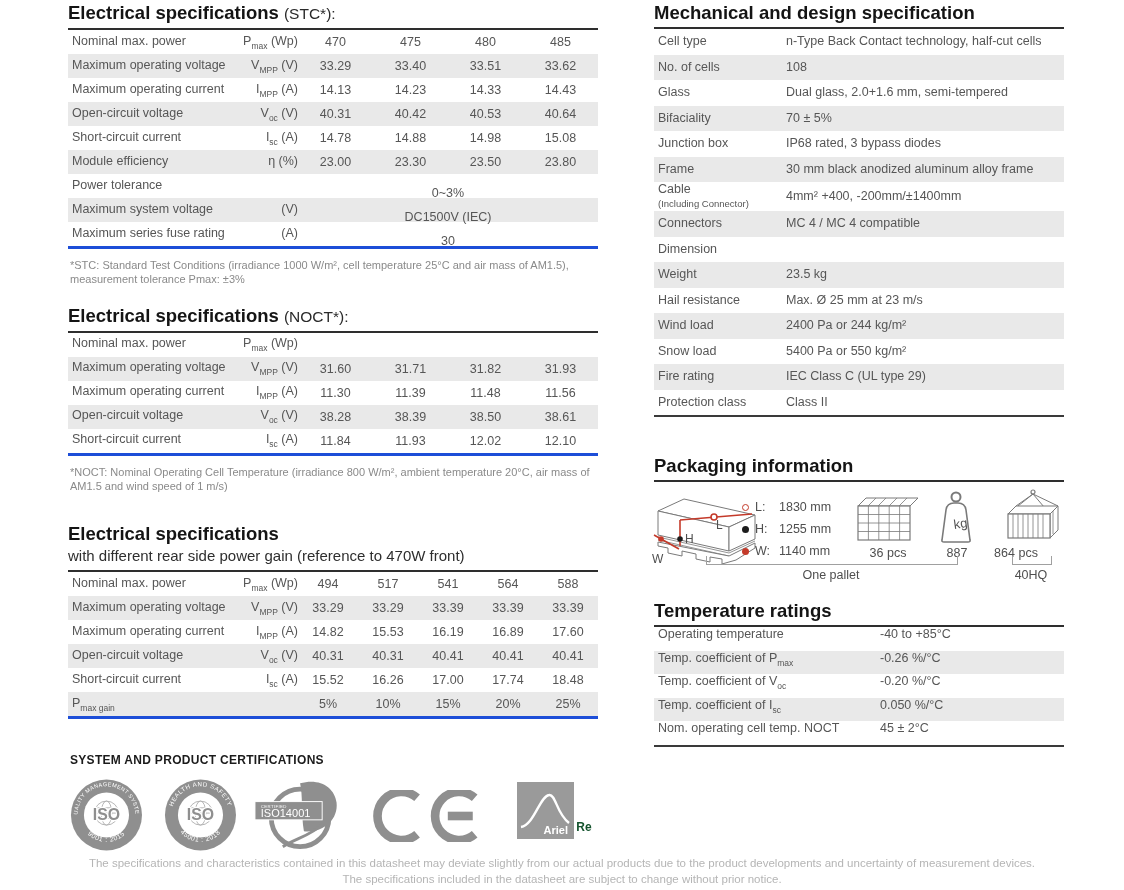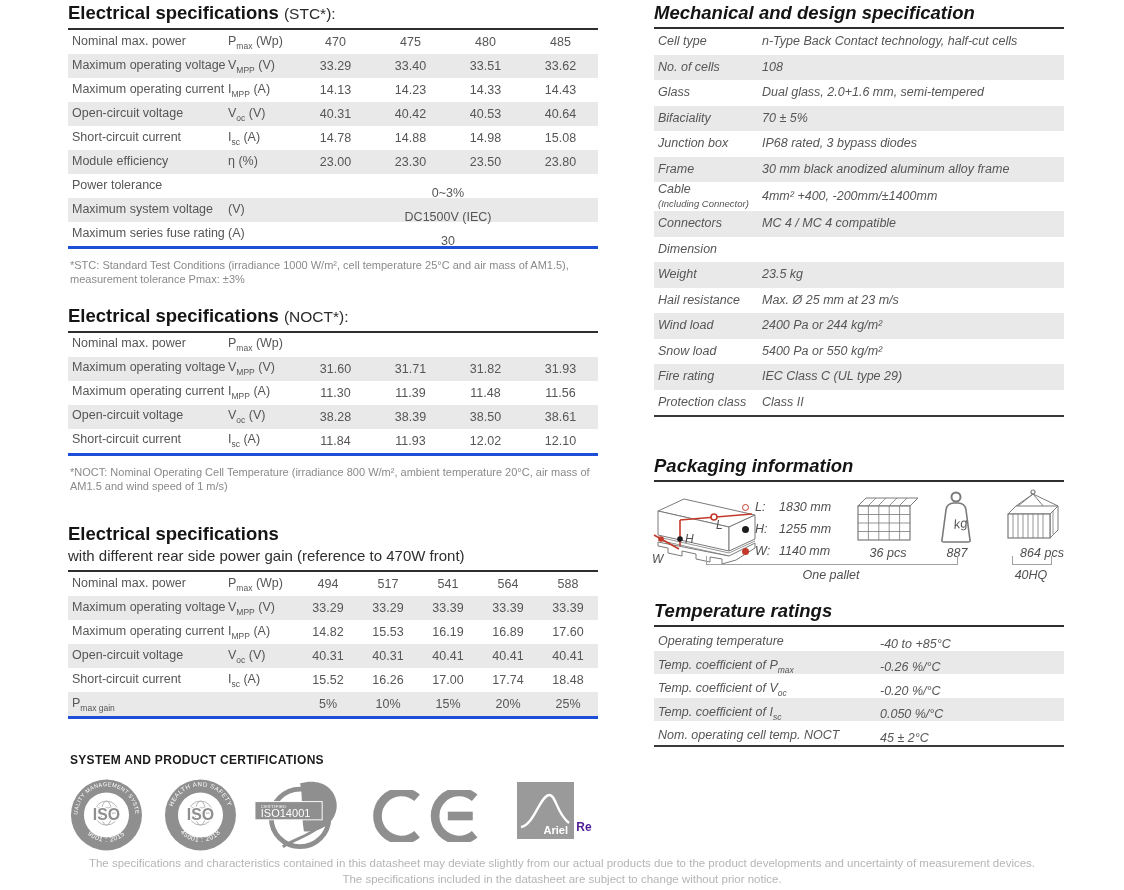--- a/index.html
+++ b/index.html
@@ -1,70 +1,70 @@
 <!DOCTYPE html>
 <html><head>
 <meta charset="utf-8">
 <style>
   html,body{margin:0;padding:0;background:#fff;}
   .page{position:relative;width:1124px;height:890px;background:#fff;overflow:hidden;
         font-family:"Liberation Sans",sans-serif;color:#555;}
   .col-left{position:absolute;left:68px;top:0;width:530px;}
-  .col-right{position:absolute;left:654px;top:0;width:410px;font-style:italic;}
+  .col-right{position:absolute;left:654px;top:0;width:410px;}
 
   
   .spec-heading{margin:0;padding:3px 0 4px 0;border-bottom:2px solid #2e2e2e;
                 font-size:18.5px;line-height:20px;color:#141414;font-weight:bold;}
   .h-suffix{font-weight:normal;font-size:15.5px;color:#2a2a2a;}
   .h-subtitle{display:block;font-weight:normal;font-size:15px;color:#2e2e2e;margin-top:2px;}
 
   
   .spec-table{border-bottom:3px solid #1d4ed8;}
   .srow{display:flex;align-items:center;min-height:24px;font-size:12.5px;color:#565656;}
   .srow.alt{background:#e9e9e9;}
   .c-label{width:156px;padding-left:4px;}
-  .c-sym{width:70px;}
+  .c-sym{width:70px;text-align:right;}
   .c-vals{flex:1;display:flex;position:relative;}
   .v{flex:1;text-align:center;}
   .v:empty{display:none;}
   .vspan{position:absolute;left:0;right:0;text-align:center;}
   .vspan:empty{display:none;}
   sub{font-size:8.5px;}
   .footnote{font-size:11px;line-height:1.3;color:#8a8a8a;margin:9px 0 0 2px;}
   .gap16{margin-top:16px;} .gap28{margin-top:28px;}
 
   
   .mech-table,.temp-table{border-bottom:2px solid #3a3a3a;}
   .mrow{display:flex;align-items:center;min-height:23.5px;font-size:12.5px;color:#565656;line-height:13.5px;padding:1px 0;}
   .mrow.alt,.trow.alt{background:#e9e9e9;}
   .m-label{width:104px;padding-left:4px;}
   .m-note{font-size:9.5px;}
   .m-note:empty,.m-val2:empty{display:none;}
-  .m-value{flex:1;}
-  .trow{display:flex;align-items:flex-end;min-height:23.5px;font-size:12.5px;color:#565656;}
+  .m-value{flex:1;margin-left:24px;}
+  .trow{display:flex;align-items:flex-start;min-height:23.5px;font-size:12.5px;color:#565656;}
   .t-label{width:222px;padding-left:4px;}
   .t-value{flex:1;}
 
   
   .pack-wrap{position:relative;height:104px;margin-top:4px;}
   .legend{position:absolute;left:88px;top:10px;font-size:12.5px;color:#4f4f4f;}
   .legend-row{display:flex;align-items:center;height:22px;}
   .marker{display:inline-block;width:7px;height:7px;border-radius:50%;margin-right:6px;}
   .marker.open-red{border:1.6px solid #c43a2a;width:5px;height:5px;background:#fff;}
   .marker.black-dot{background:#1c1c1c;}
   .marker.red-dot{background:#c43a2a;}
   .legend-name{width:24px;}
   .pk-label{position:absolute;font-size:12.5px;color:#4f4f4f;text-align:center;}
   .bracket{position:absolute;height:8px;border:1px solid #a0a0a0;border-top:none;}
 
   
   .cert-heading{margin:34px 0 0 2px;font-size:12px;font-weight:bold;letter-spacing:.3px;color:#1b1b1b;}
   .cert-row{display:flex;align-items:flex-start;margin-top:9px;margin-left:2px;}
   .ariel-wrap{position:relative;width:84px;height:58px;margin-top:6px;}
-  .ariel-re{position:absolute;left:59px;top:38px;font-size:12px;font-weight:bold;color:#4c1d95;}
+  .ariel-re{position:absolute;left:59px;top:38px;font-size:12px;font-weight:bold;color:#14532d;}
 
   
   .footer{position:absolute;left:0;right:0;top:855px;text-align:center;
           font-size:11.5px;line-height:16px;color:#b5b5b5;}
 
   svg text{font-family:"Liberation Sans",sans-serif;}
 </style>
 </head>
 <body>
 
@@ -612,21 +612,21 @@
           <line x1="49" y1="23" x2="49" y2="46" stroke="#7a7a7a" stroke-width="0.8"></line>
           <rect x="4" y="26" width="42" height="24" fill="#ffffff" stroke="#7a7a7a" stroke-width="1.2"></rect>
           <line x1="9" y1="26" x2="9" y2="50" stroke="#7a7a7a" stroke-width="0.8"></line>
           <line x1="14" y1="26" x2="14" y2="50" stroke="#7a7a7a" stroke-width="0.8"></line>
           <line x1="19" y1="26" x2="19" y2="50" stroke="#7a7a7a" stroke-width="0.8"></line>
           <line x1="24" y1="26" x2="24" y2="50" stroke="#7a7a7a" stroke-width="0.8"></line>
           <line x1="29" y1="26" x2="29" y2="50" stroke="#7a7a7a" stroke-width="0.8"></line>
           <line x1="34" y1="26" x2="34" y2="50" stroke="#7a7a7a" stroke-width="0.8"></line>
           <line x1="39" y1="26" x2="39" y2="50" stroke="#7a7a7a" stroke-width="0.8"></line>
         </svg>
-        <div class="pk-label" style="left:352px;top:60px;width:72px">864 pcs</div>
+        <div class="pk-label" style="left:326px;top:60px;width:72px">864 pcs</div>
 
         <div class="bracket" style="left:52px;top:70px;width:250px"></div>
         <div class="pk-label" style="left:52px;top:82px;width:250px">One pallet</div>
         <div class="bracket" style="left:358px;top:70px;width:38px"></div>
         <div class="pk-label" style="left:340px;top:82px;width:74px">40HQ</div>
       </div>
     </section>
 
     <section style="margin-top:8px">
       <h2 class="spec-heading">Temperature ratings</h2>

